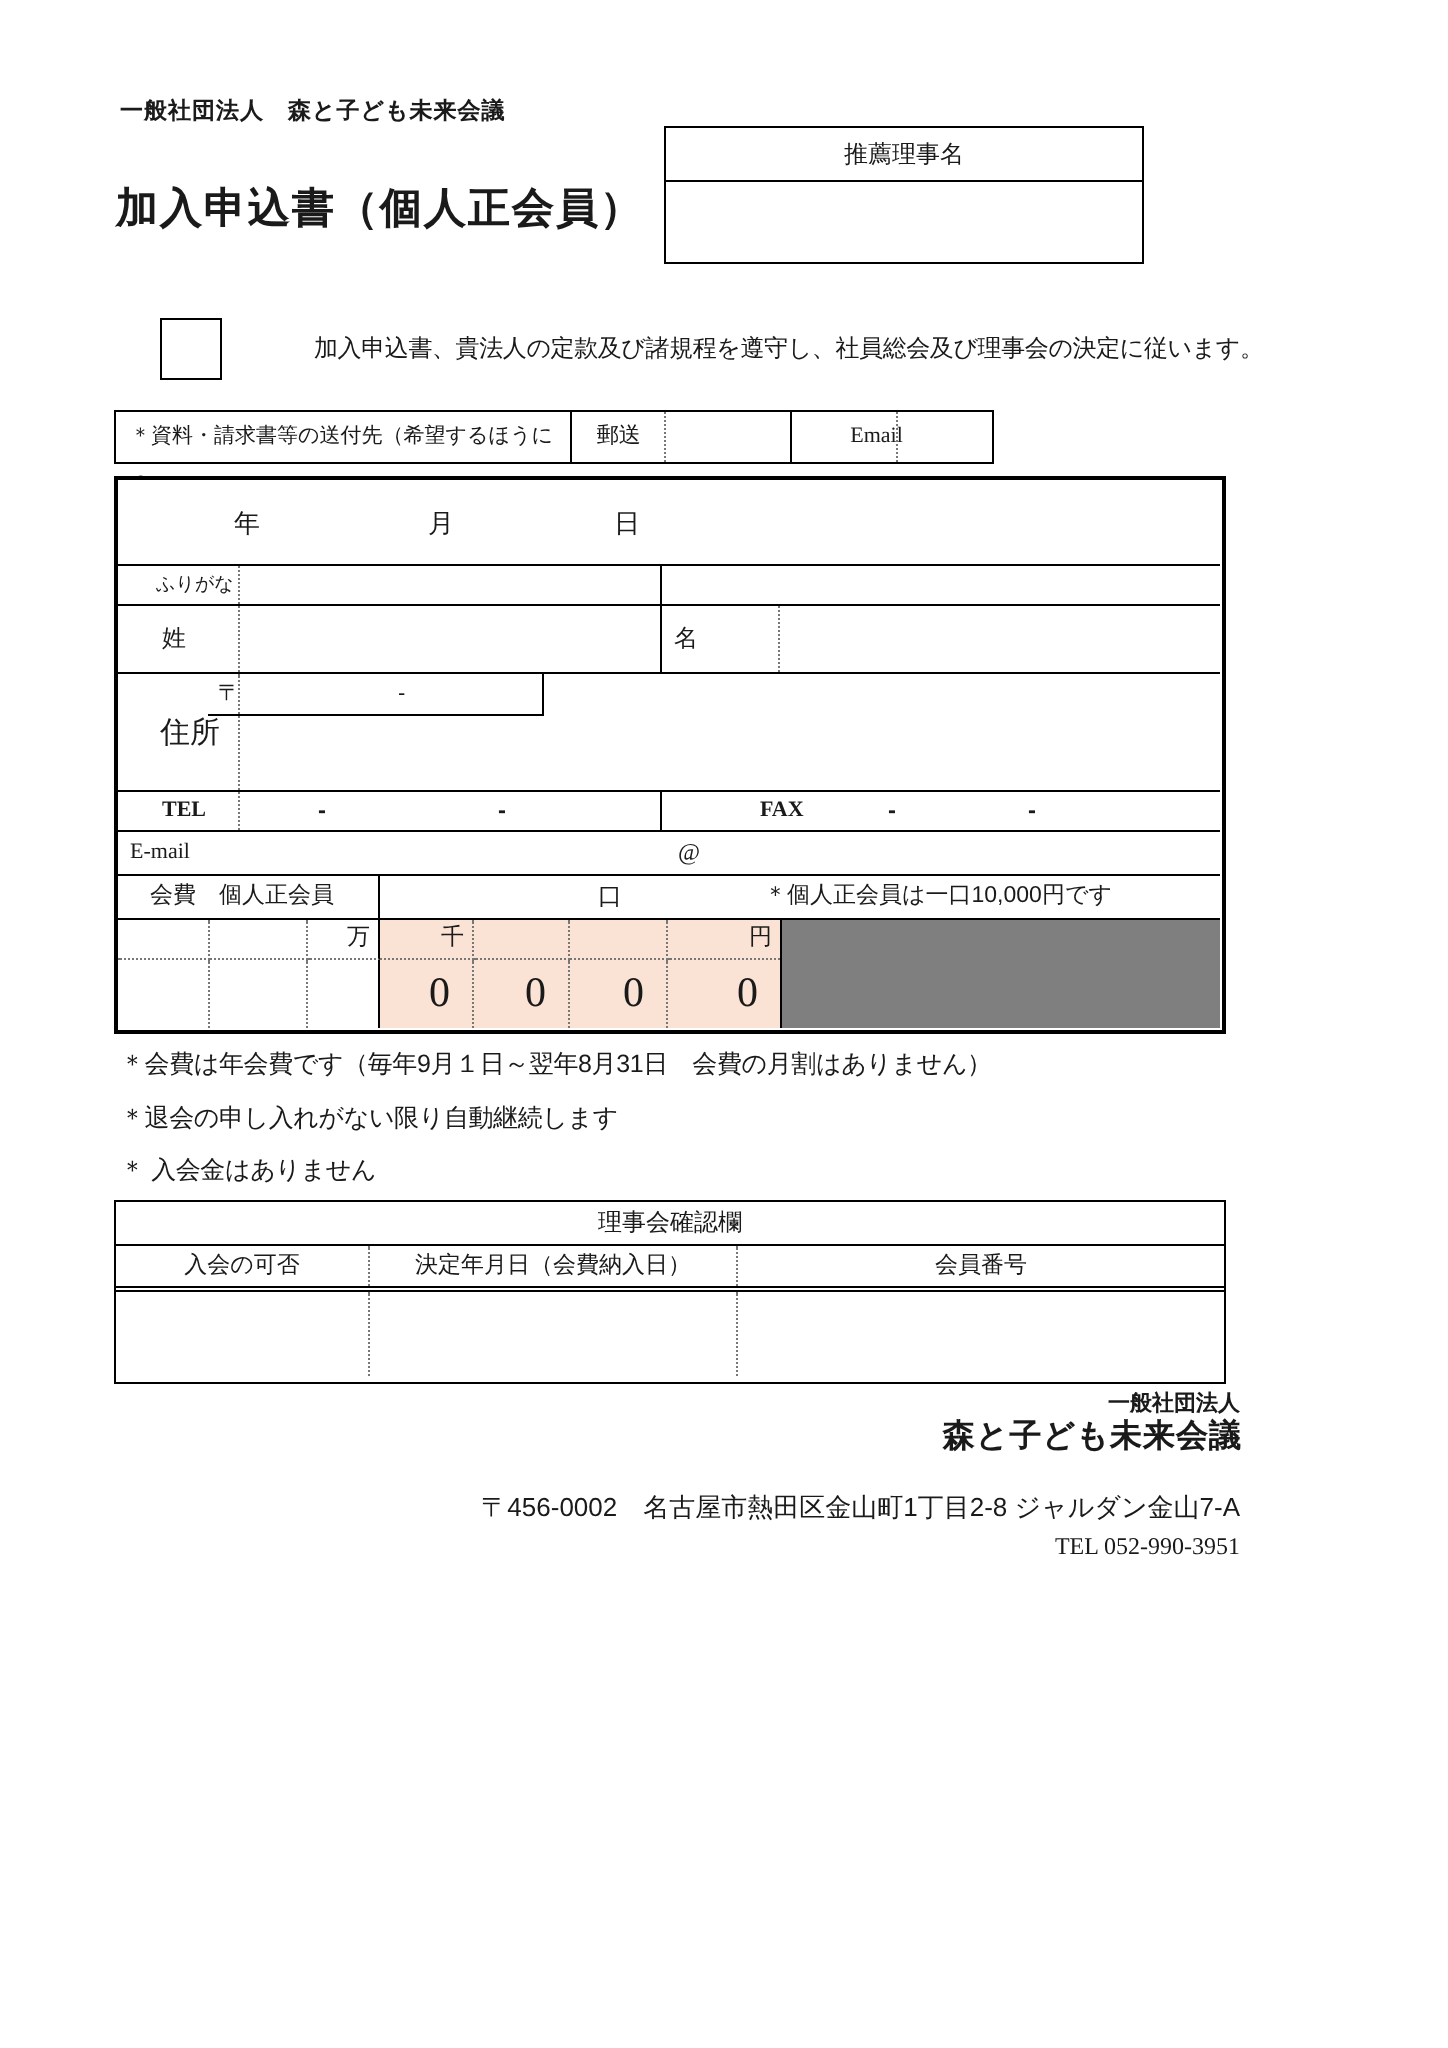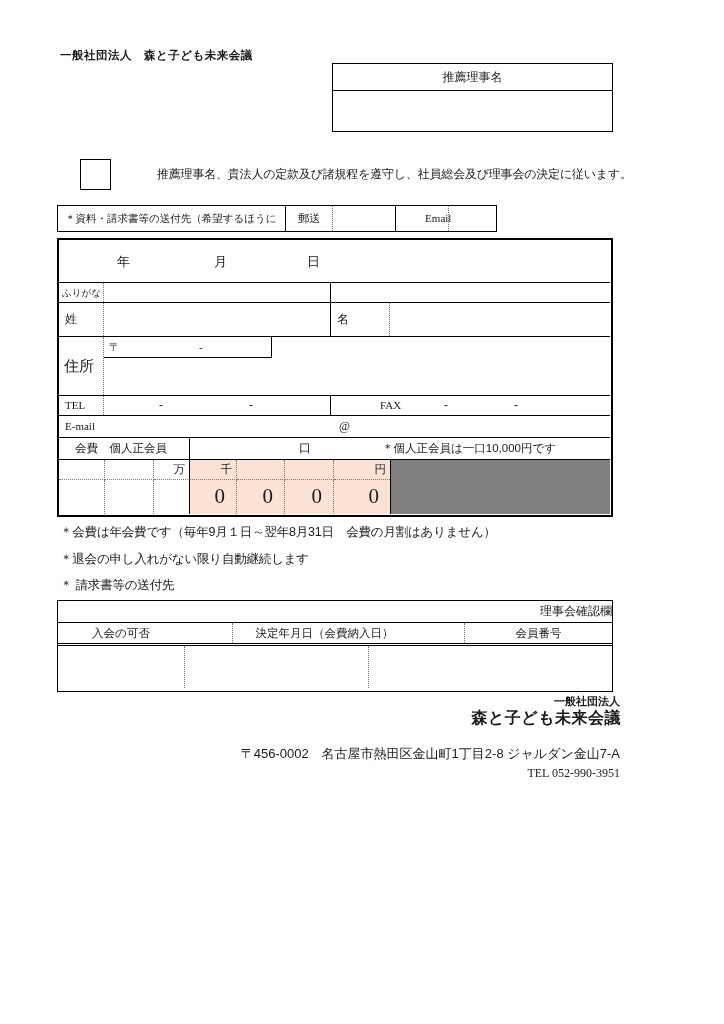--- a/index.html
+++ b/index.html
@@ -6,21 +6,21 @@
   html,body { background:#fff; }
   body { font-family:"Liberation Sans", sans-serif; color:#1a1a1a; }
   .page { position:relative; width:724px; height:1024px; background:#ffffff; overflow:hidden; }
   .abs { position:absolute; }
   .serif { font-family:"Liberation Serif", serif; }
 
   
   .org-small { left:60px; top:48px; font-size:11.5px; font-weight:bold; letter-spacing:.5px; }
   .doc-title { left:58px; top:90px; font-size:21px; font-weight:bold; letter-spacing:1px; }
 
-  .rec-box { left:332px; top:63px; width:281px; height:69px; border:1.5px solid #000; }
+  .rec-box { left:332px; top:63px; width:240px; height:69px; border:1.5px solid #000; }
   .rec-head { border-bottom:1px solid #000; height:27px; line-height:26px; text-align:center; font-size:12px; }
   .rec-body { height:40px; }
 
   
   .pledge-check { left:80px; top:159px; width:31px; height:31px; border:1.5px solid #000; background:#fff; }
   .pledge-text { left:157px; top:166px; font-size:12px; letter-spacing:-0.2px; }
 
   
   .sendto { left:57px; top:205px; width:440px; height:27px; border:1px solid #000; display:flex; }
   .sendto > div { height:100%; line-height:25px; }
@@ -30,32 +30,32 @@
   .st-email { width:53px;  border-left:1px solid #000; text-align:center; font-size:11px;padding-left:29px; }
   .st-b2    { width:48px;  border-left:1px dotted #777; }
 
   
   .mtable { left:57px; top:238px; width:556px; height:279px; border:2.5px solid #000; background:#fff; }
   .mtable .row { position:absolute; left:0; width:551px; border-bottom:1px solid #000; }
   .r-date   { top:0;    height:43px; }
   .r-furi   { top:43px; height:20px; }
   .r-name   { top:63px; height:34px; }
   .r-addr   { top:97px; height:59px; }
-  .r-tel    { top:156px; height:20px; }
+  .r-tel    { top:156px; height:20px;font-weight:bold; }
   .r-mailrow{ top:176px; height:22px; }
   .r-fee    { top:198px; height:22px;text-decoration:underline; }
   .r-dig1   { top:220px; height:20px; border-bottom:none !important; }
   .r-dig2   { top:240px; height:34px; border-bottom:none !important; }
 
   .date-label { position:absolute; top:13px; font-size:13px; }
   .cream { position:absolute; left:271px; top:0; width:280px; height:42px;
            background:#FBE6C4; border-left:1.5px solid #000; text-align:center;
            line-height:42px; font-size:12.5px; letter-spacing:1px; }
 
-  .lbl-cell { position:absolute; left:0; top:0; height:100%; border-right:1px dotted #777; }
+  .lbl-cell { position:absolute; left:16px; top:0; height:100%; border-right:1px dotted #777; }
   .furi-lbl { width:45px; font-size:9.5px; line-height:19px; padding-left:3px; }
   .mid-v { position:absolute; left:271px; top:0; height:100%; border-left:1px solid #000; }
   .sei-lbl { width:45px; font-size:12px; line-height:33px; padding-left:6px; }
   .mei-lbl { position:absolute; left:272px; top:0; width:59px; height:100%;
              border-right:1px dotted #777; font-size:12px; line-height:33px; padding-left:6px; }
   .addr-lbl { width:45px; font-size:15px; padding-left:5px; display:flex; align-items:center; }
   .postal-box { position:absolute; left:45px; top:0; width:168px; height:21px;
                 border-right:1px solid #000; border-bottom:1px solid #000;
                 font-size:11px; line-height:20px; }
   .postal-mark { position:absolute; left:5px; top:0; }
@@ -78,50 +78,51 @@
   .pink { background:#FAE3D4; }
   .dig-lab { font-size:11.5px; line-height:19px; text-align:right; padding-right:4px; }
   .zero { font-family:"Liberation Serif", serif; font-size:21px; line-height:33px; text-align:right; padding-right:11px; }
   .gray-block { position:absolute; left:331px; top:220px; width:220px; height:54px; background:#7F7F7F; border-left:1px solid #000; }
 
   
   .note { left:60px; font-size:12.5px; letter-spacing:-0.2px; }
 
   
   .btable { left:57px; top:600px; width:556px; height:92px; border:1.5px solid #000; }
-  .bt-title { height:22px; line-height:21px; text-align:right; font-size:12px; border-bottom:1px solid #000; }
-  .bt-heads { display:flex; height:23px; border-bottom:3px double #000;gap:48px; }
+  .bt-title { height:22px; line-height:21px; text-align:center; font-size:12px; border-bottom:1px solid #000; }
+  .bt-heads { display:flex; height:23px; border-bottom:3px double #000; }
   .bt-heads > div { line-height:20px; text-align:center; font-size:11.5px; }
   .bt-c1 { width:126px; }
   .bt-c2 { width:184px; border-left:1px dotted #777; }
   .bt-c3 { flex:1; border-left:1px dotted #777; }
   .bt-body { display:flex; height:42px; }
   .bt-body > div { height:100%; }
 
   
   .f-orgtype { right:104px; top:694px; font-size:11px; font-weight:bold; }
   .f-orgname { right:103px; top:708px; font-size:16px; font-weight:bold; letter-spacing:.5px; }
   .f-addr { right:104px; top:745px; font-size:13px; }
   .f-tel  { right:104px; top:766px; font-size:12px; }
   .f-mail { right:104px; top:786px; font-size:12px; }
 </style>
 </head>
 <body>
 
 <div class="page">
 
   <div class="abs org-small">一般社団法人　森と子ども未来会議</div>
+  <div class="abs doc-title">加入申込書（個人正会員）</div>
 
   <div class="abs rec-box">
     <div class="rec-head">推薦理事名</div>
     <div class="rec-body"></div>
   </div>
 
   <div class="abs pledge-check"></div>
-  <div class="abs pledge-text">推薦理事名、貴法人の定款及び諸規程を遵守し、社員総会及び理事会の決定に従います。</div>
+  <div class="abs pledge-text">加入申込書、貴法人の定款及び諸規程を遵守し、社員総会及び理事会の決定に従います。</div>
 
   <div class="abs sendto">
     <div class="st-label">＊資料・請求書等の送付先（希望するほうに〇）</div>
     <div class="st-mail">郵送</div>
     <div class="st-b1"></div>
     <div class="st-email serif">Email</div>
     <div class="st-b2"></div>
   </div>
 
   <div class="abs mtable">
@@ -199,21 +200,21 @@
       <div class="dcell dot-r pink zero" style="left:178px;width:48px">0</div>
       <div class="dcell dot-r pink zero" style="left:226px;width:49px">0</div>
       <div class="dcell pink zero" style="left:275px;width:56px">0</div>
     </div>
 
     <div class="gray-block"></div>
   </div>
 
   <div class="abs note" style="top:524px">＊会費は年会費です（毎年9月１日～翌年8月31日　会費の月割はありません）</div>
   <div class="abs note" style="top:551px">＊退会の申し入れがない限り自動継続します</div>
-  <div class="abs note" style="top:577px">＊ 請求書等の送付先</div>
+  <div class="abs note" style="top:577px">＊ 入会金はありません</div>
 
   <div class="abs btable">
     <div class="bt-title">理事会確認欄</div>
     <div class="bt-heads">
       <div class="bt-c1">入会の可否</div>
       <div class="bt-c2">決定年月日（会費納入日）</div>
       <div class="bt-c3">会員番号</div>
     </div>
     <div class="bt-body">
       <div class="bt-c1"></div>

